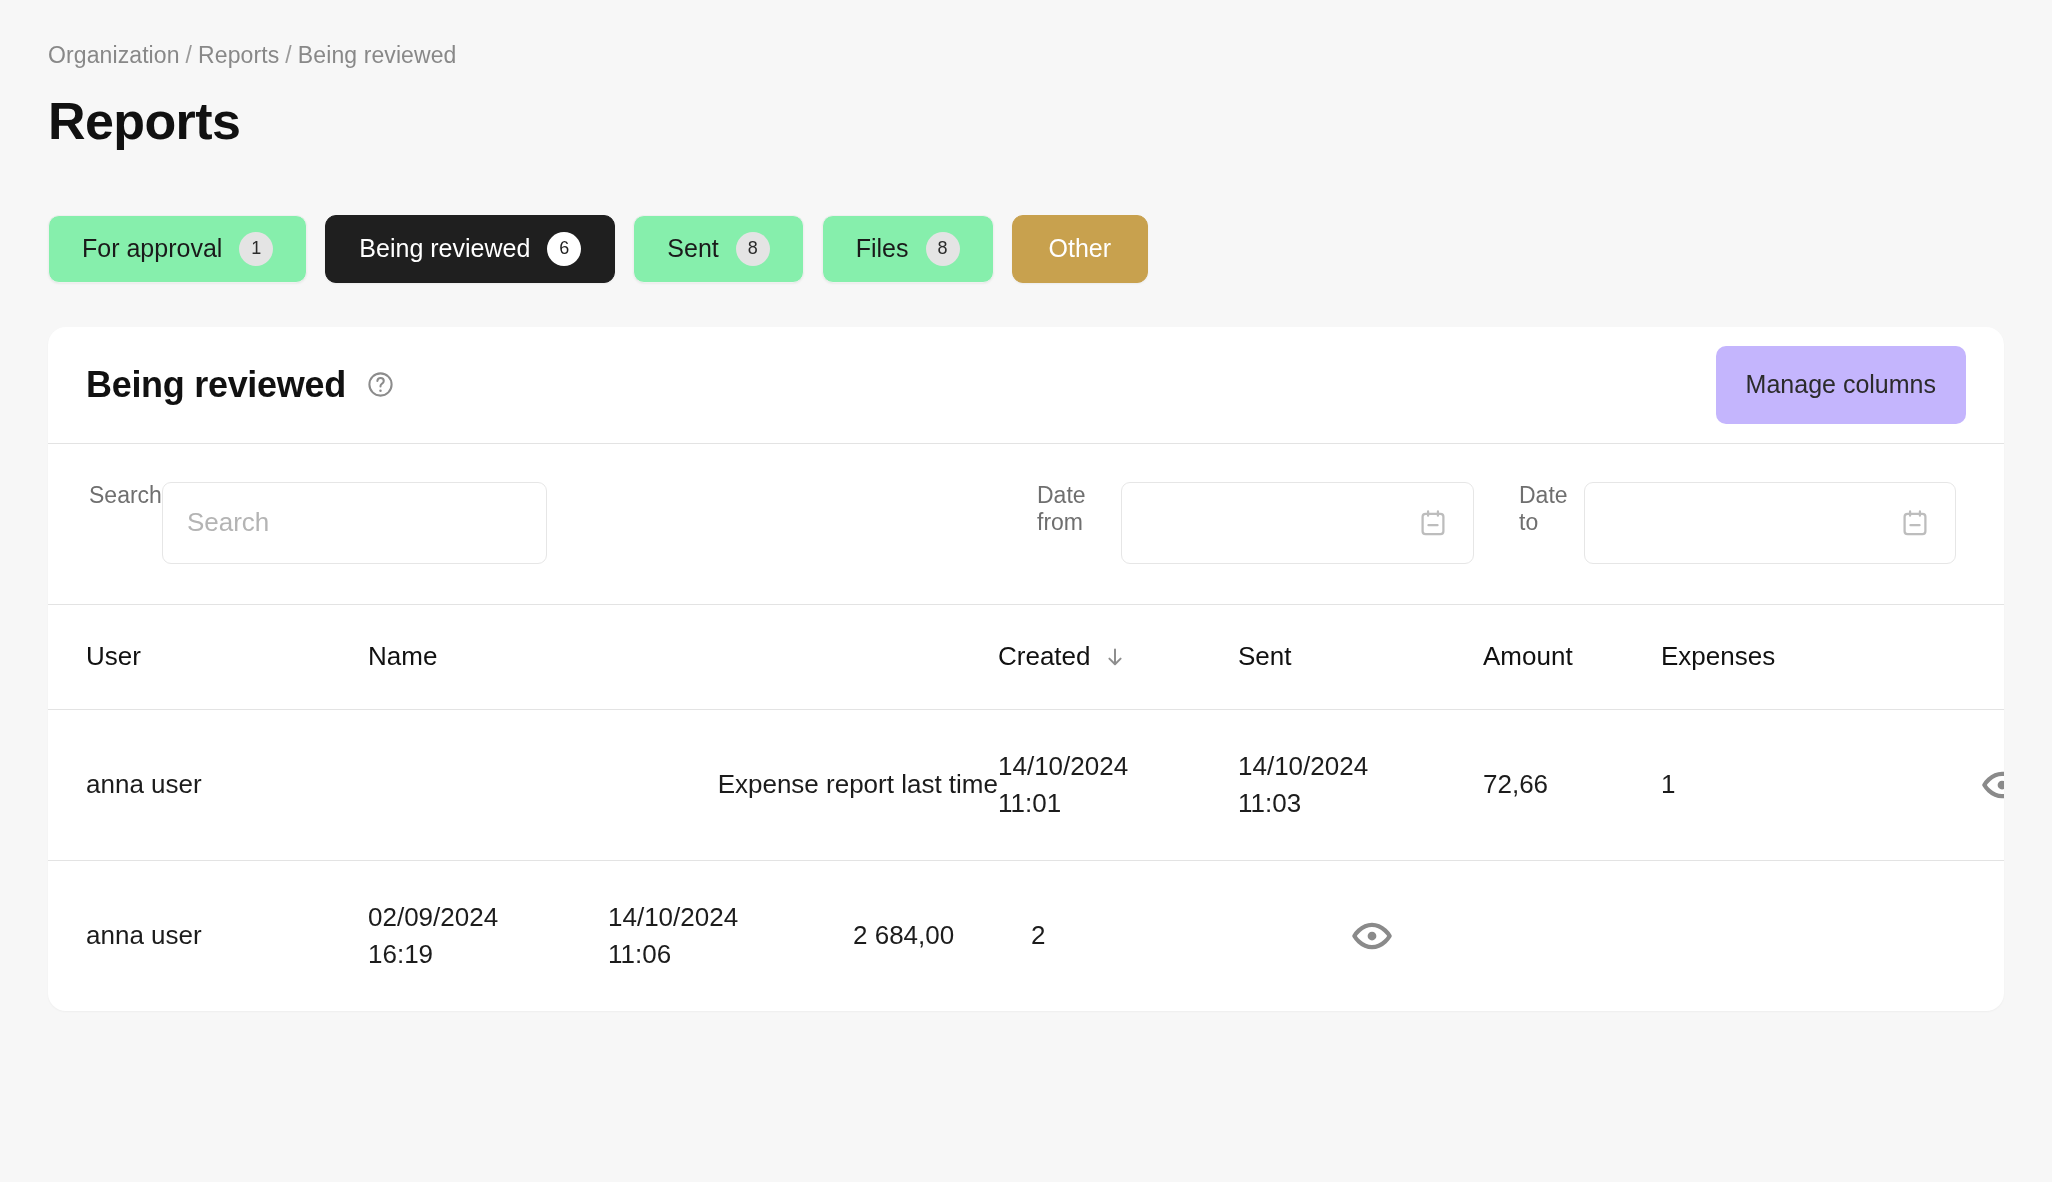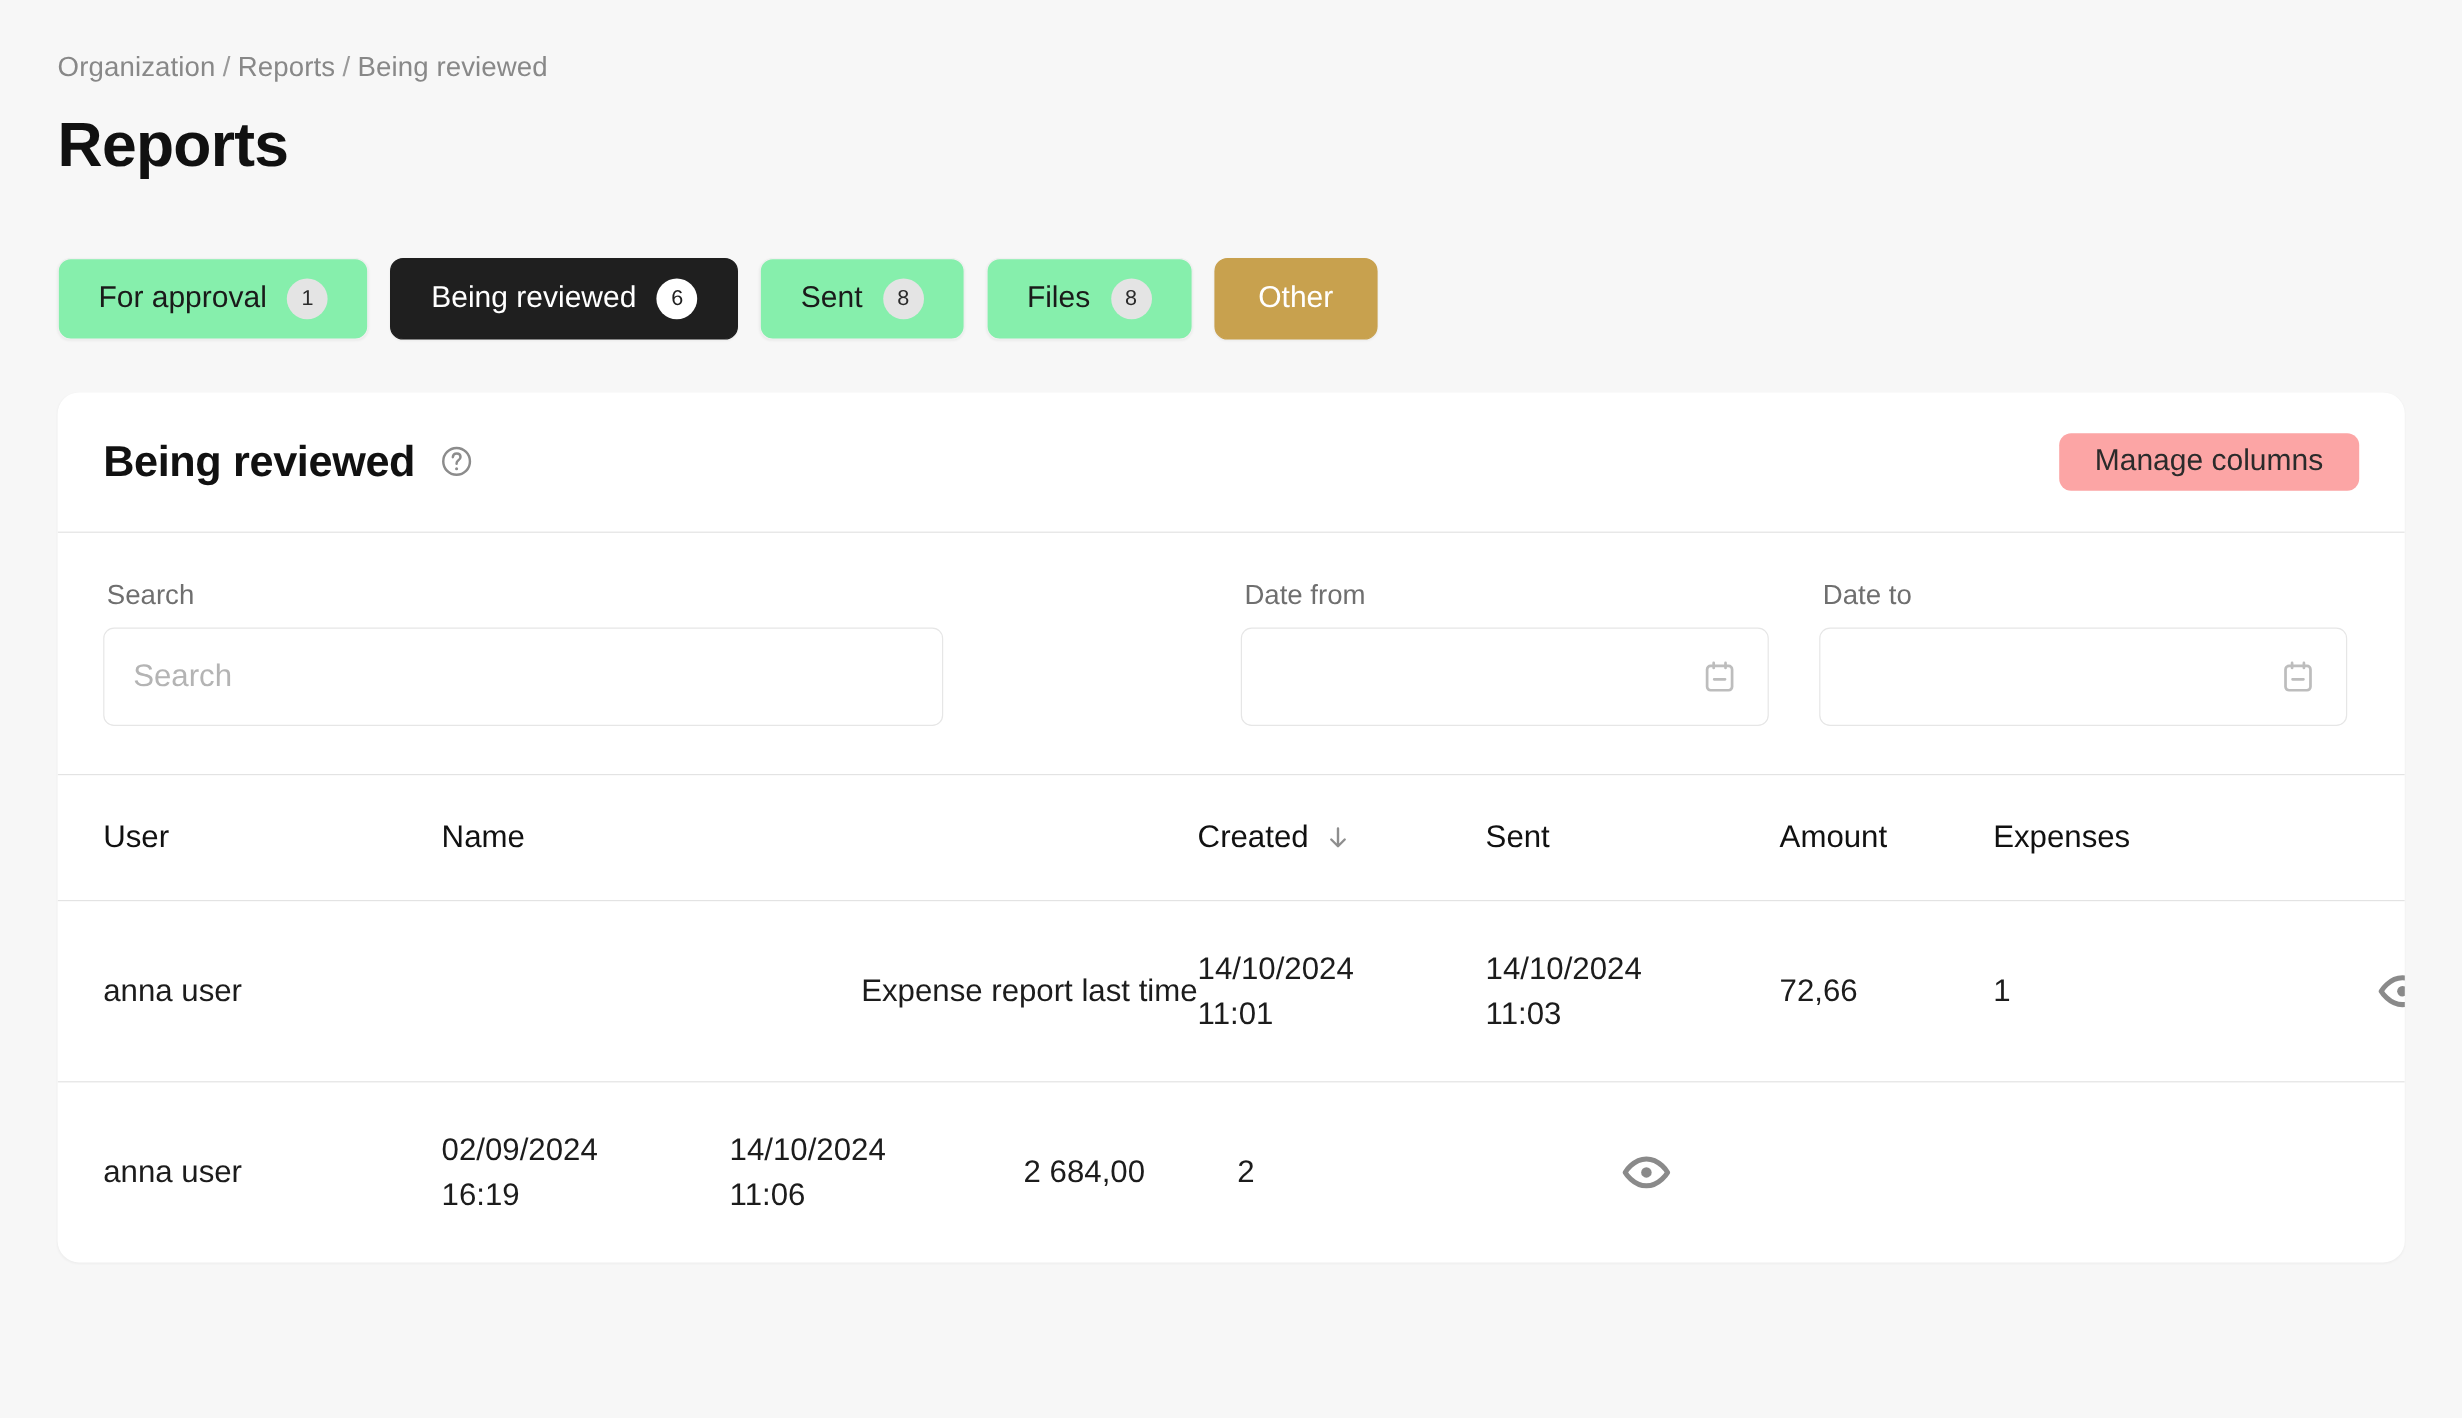--- a/index.html
+++ b/index.html
@@ -101,42 +101,42 @@
   .card-head-left { display: flex; align-items: center; gap: 20px; }
   .card-title {
     font-size: 36px;
     font-weight: 700;
     color: #111111;
     letter-spacing: -0.3px;
   }
   .help-icon { width: 29px; height: 29px; display: block; }
 
   .manage-btn {
-    background: #fca5a5;
+    background: #c4b5fd;
     border: none;
     border-radius: 10px;
-    height: 48px;
+    height: 78px;
     padding: 0 30px;
     font-size: 25px;
     color: #2b2b2b;
     font-family: inherit;
     cursor: pointer;
     white-space: nowrap;
   }
 
   .divider { height: 1px; background: #e3e3e3; width: 100%; }
 
   
   .filters {
     display: flex;
     align-items: flex-start;
     padding: 38px 38px 40px 38px;
     gap: 0;
   }
-  .field { display: flex; flex-direction: column; }
+  .field { display: flex; flex-direction: row; }
   .field-label {
     font-size: 23px;
     color: #6f6f6f;
     margin-bottom: 14px;
     padding-left: 3px;
   }
   .input-box {
     height: 82px;
     border: 1px solid #e6e6e6;
     border-radius: 9px;

